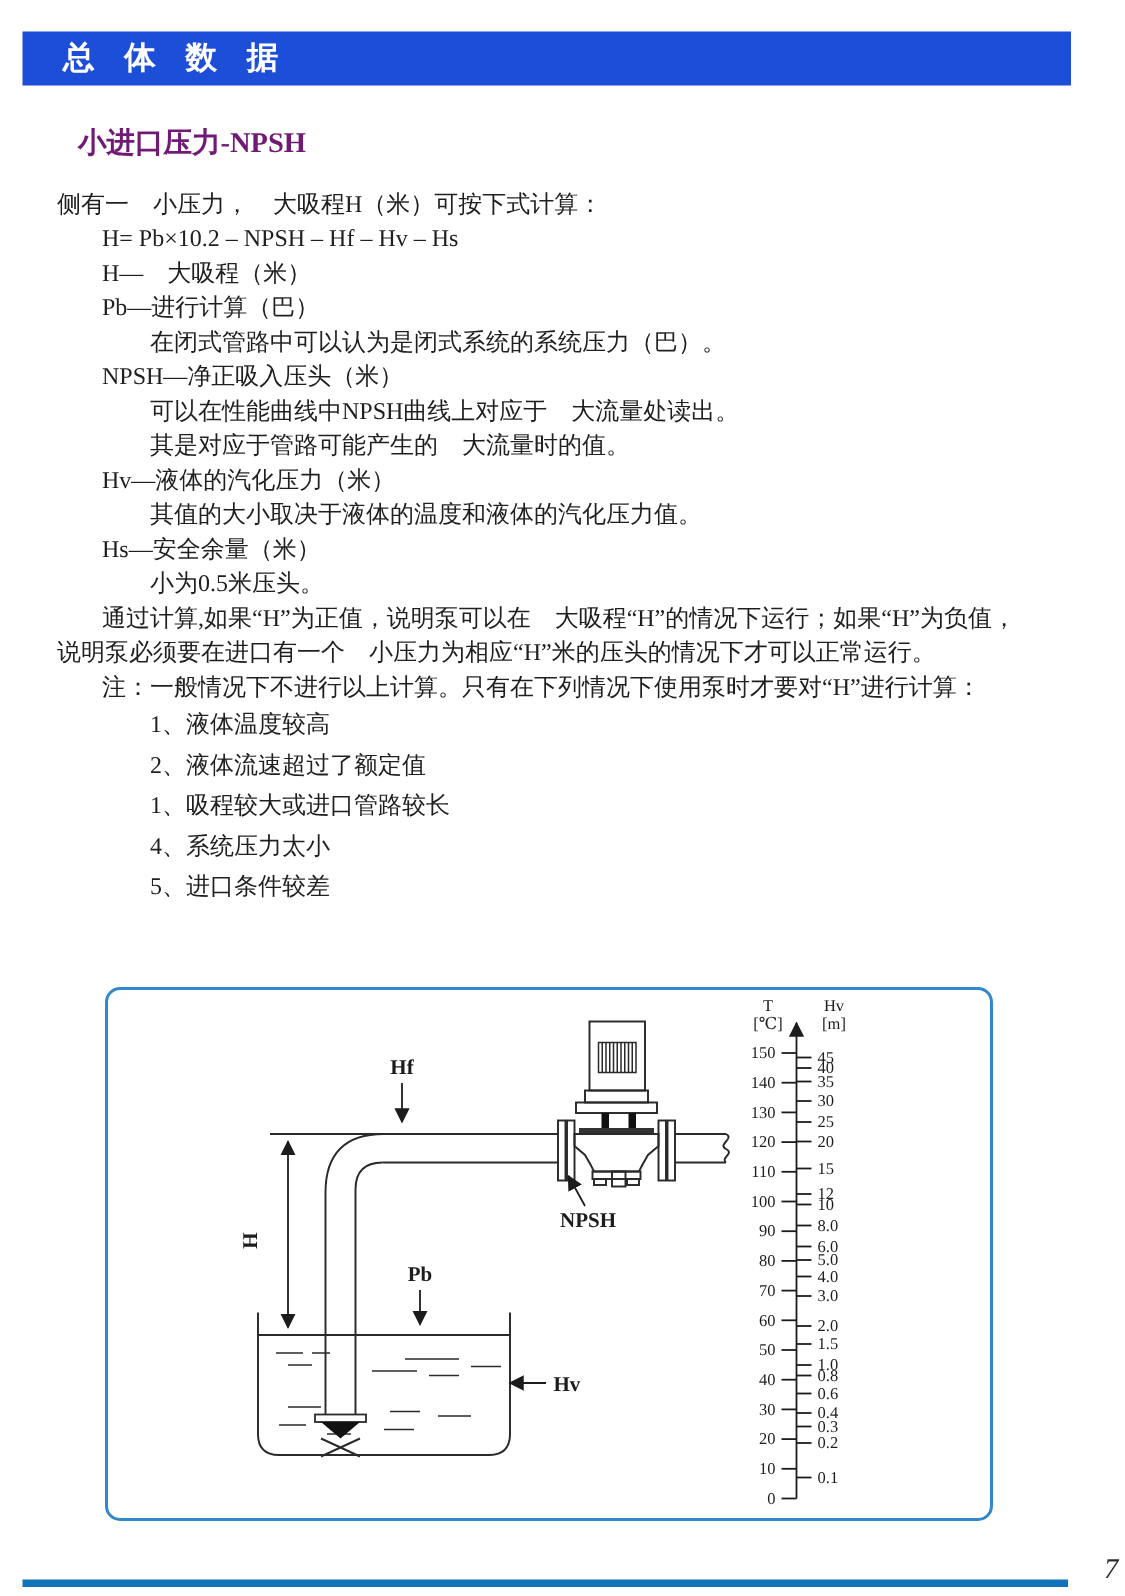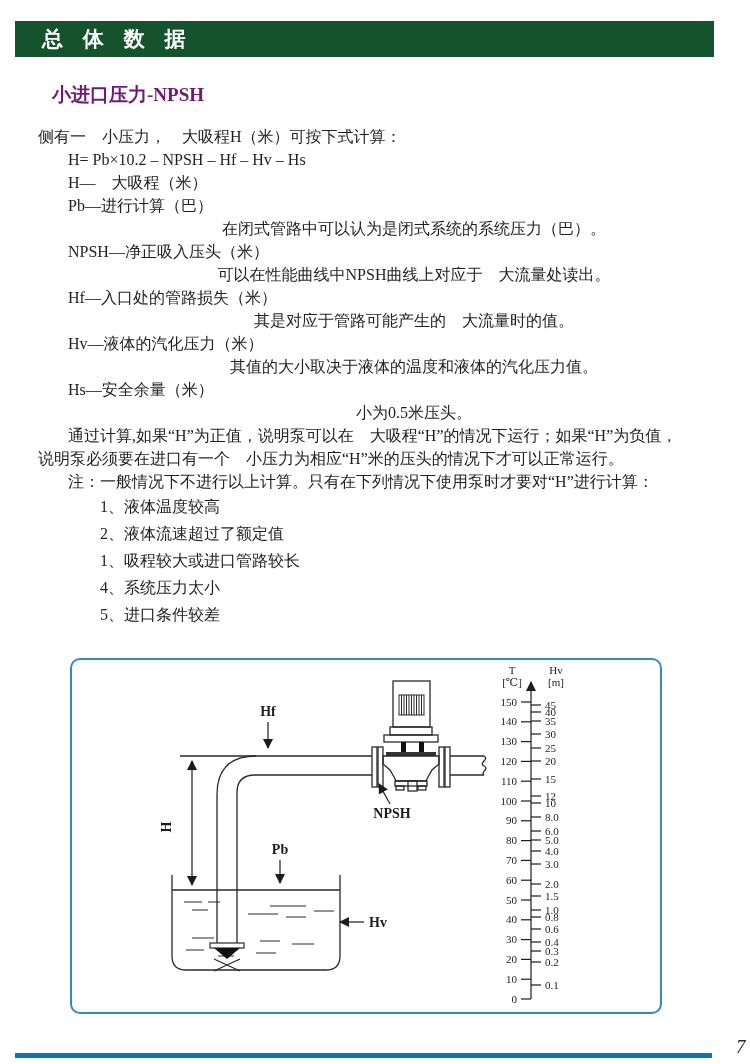--- a/index.html
+++ b/index.html
@@ -3,35 +3,35 @@
 <meta charset="utf-8">
 <style>
   html,body{margin:0;padding:0;}
   body{
     width:750px;height:1064px;position:relative;background:#ffffff;
     font-family:"Liberation Serif","DejaVu Serif",serif;
     overflow:hidden;
   }
   .header-bar{
     position:absolute;left:15px;top:21px;width:699px;height:36px;
-    background:#14532d;color:#ffffff;
+    background:#1d4ed8;color:#ffffff;
     font-family:"Liberation Sans","DejaVu Sans",sans-serif;
     font-weight:bold;font-size:21px;line-height:36px;
     padding-left:27px;letter-spacing:7px;box-sizing:border-box;
   }
   .section-title{
     position:absolute;left:52px;top:82px;
     font-size:19px;font-weight:bold;color:#701a75;
   }
   .body-text{
     position:absolute;left:38px;top:125px;width:690px;color:#1f1f1f;
   }
   .ln{font-size:16px;line-height:23px;height:23px;white-space:pre;}
   .ln.ind1{padding-left:30px;}
-  .ln.ind2{padding-left:62px;text-align:center;}
+  .ln.ind2{padding-left:62px;}
   .ln.ind3{padding-left:62px;}
   .ln.list{line-height:27px;height:27px;}
   .diagram-box{
     position:absolute;left:70px;top:658px;width:592px;height:356px;
     border:2px solid #3387cc;border-radius:10px;box-sizing:border-box;
     background:#ffffff;
   }
   .diagram-box svg{position:absolute;left:0;top:0;}
   .footer-bar{
     position:absolute;left:15px;top:1053px;width:697px;height:5px;
@@ -55,21 +55,20 @@
 <div class="section-title">小进口压力-NPSH</div>
 
 <div class="body-text" id="body-lines">
     <div class="ln ind0">侧有一　小压力，　大吸程H（米）可按下式计算：</div>
     <div class="ln ind1">H= Pb×10.2 – NPSH – Hf – Hv – Hs</div>
     <div class="ln ind1">H—　大吸程（米）</div>
     <div class="ln ind1">Pb—进行计算（巴）</div>
     <div class="ln ind2">在闭式管路中可以认为是闭式系统的系统压力（巴）。</div>
     <div class="ln ind1">NPSH—净正吸入压头（米）</div>
     <div class="ln ind2">可以在性能曲线中NPSH曲线上对应于　大流量处读出。</div>
-    <div class="ln ind1">Hf—入口处的管路损失（米）</div>
     <div class="ln ind2">其是对应于管路可能产生的　大流量时的值。</div>
     <div class="ln ind1">Hv—液体的汽化压力（米）</div>
     <div class="ln ind2">其值的大小取决于液体的温度和液体的汽化压力值。</div>
     <div class="ln ind1">Hs—安全余量（米）</div>
     <div class="ln ind2">小为0.5米压头。</div>
     <div class="ln ind1">通过计算,如果“H”为正值，说明泵可以在　大吸程“H”的情况下运行；如果“H”为负值，</div>
     <div class="ln ind0">说明泵必须要在进口有一个　小压力为相应“H”米的压头的情况下才可以正常运行。</div>
     <div class="ln ind1">注：一般情况下不进行以上计算。只有在下列情况下使用泵时才要对“H”进行计算：</div>
     <div class="ln ind3 list">1、液体温度较高</div>
     <div class="ln ind3 list">2、液体流速超过了额定值</div>

